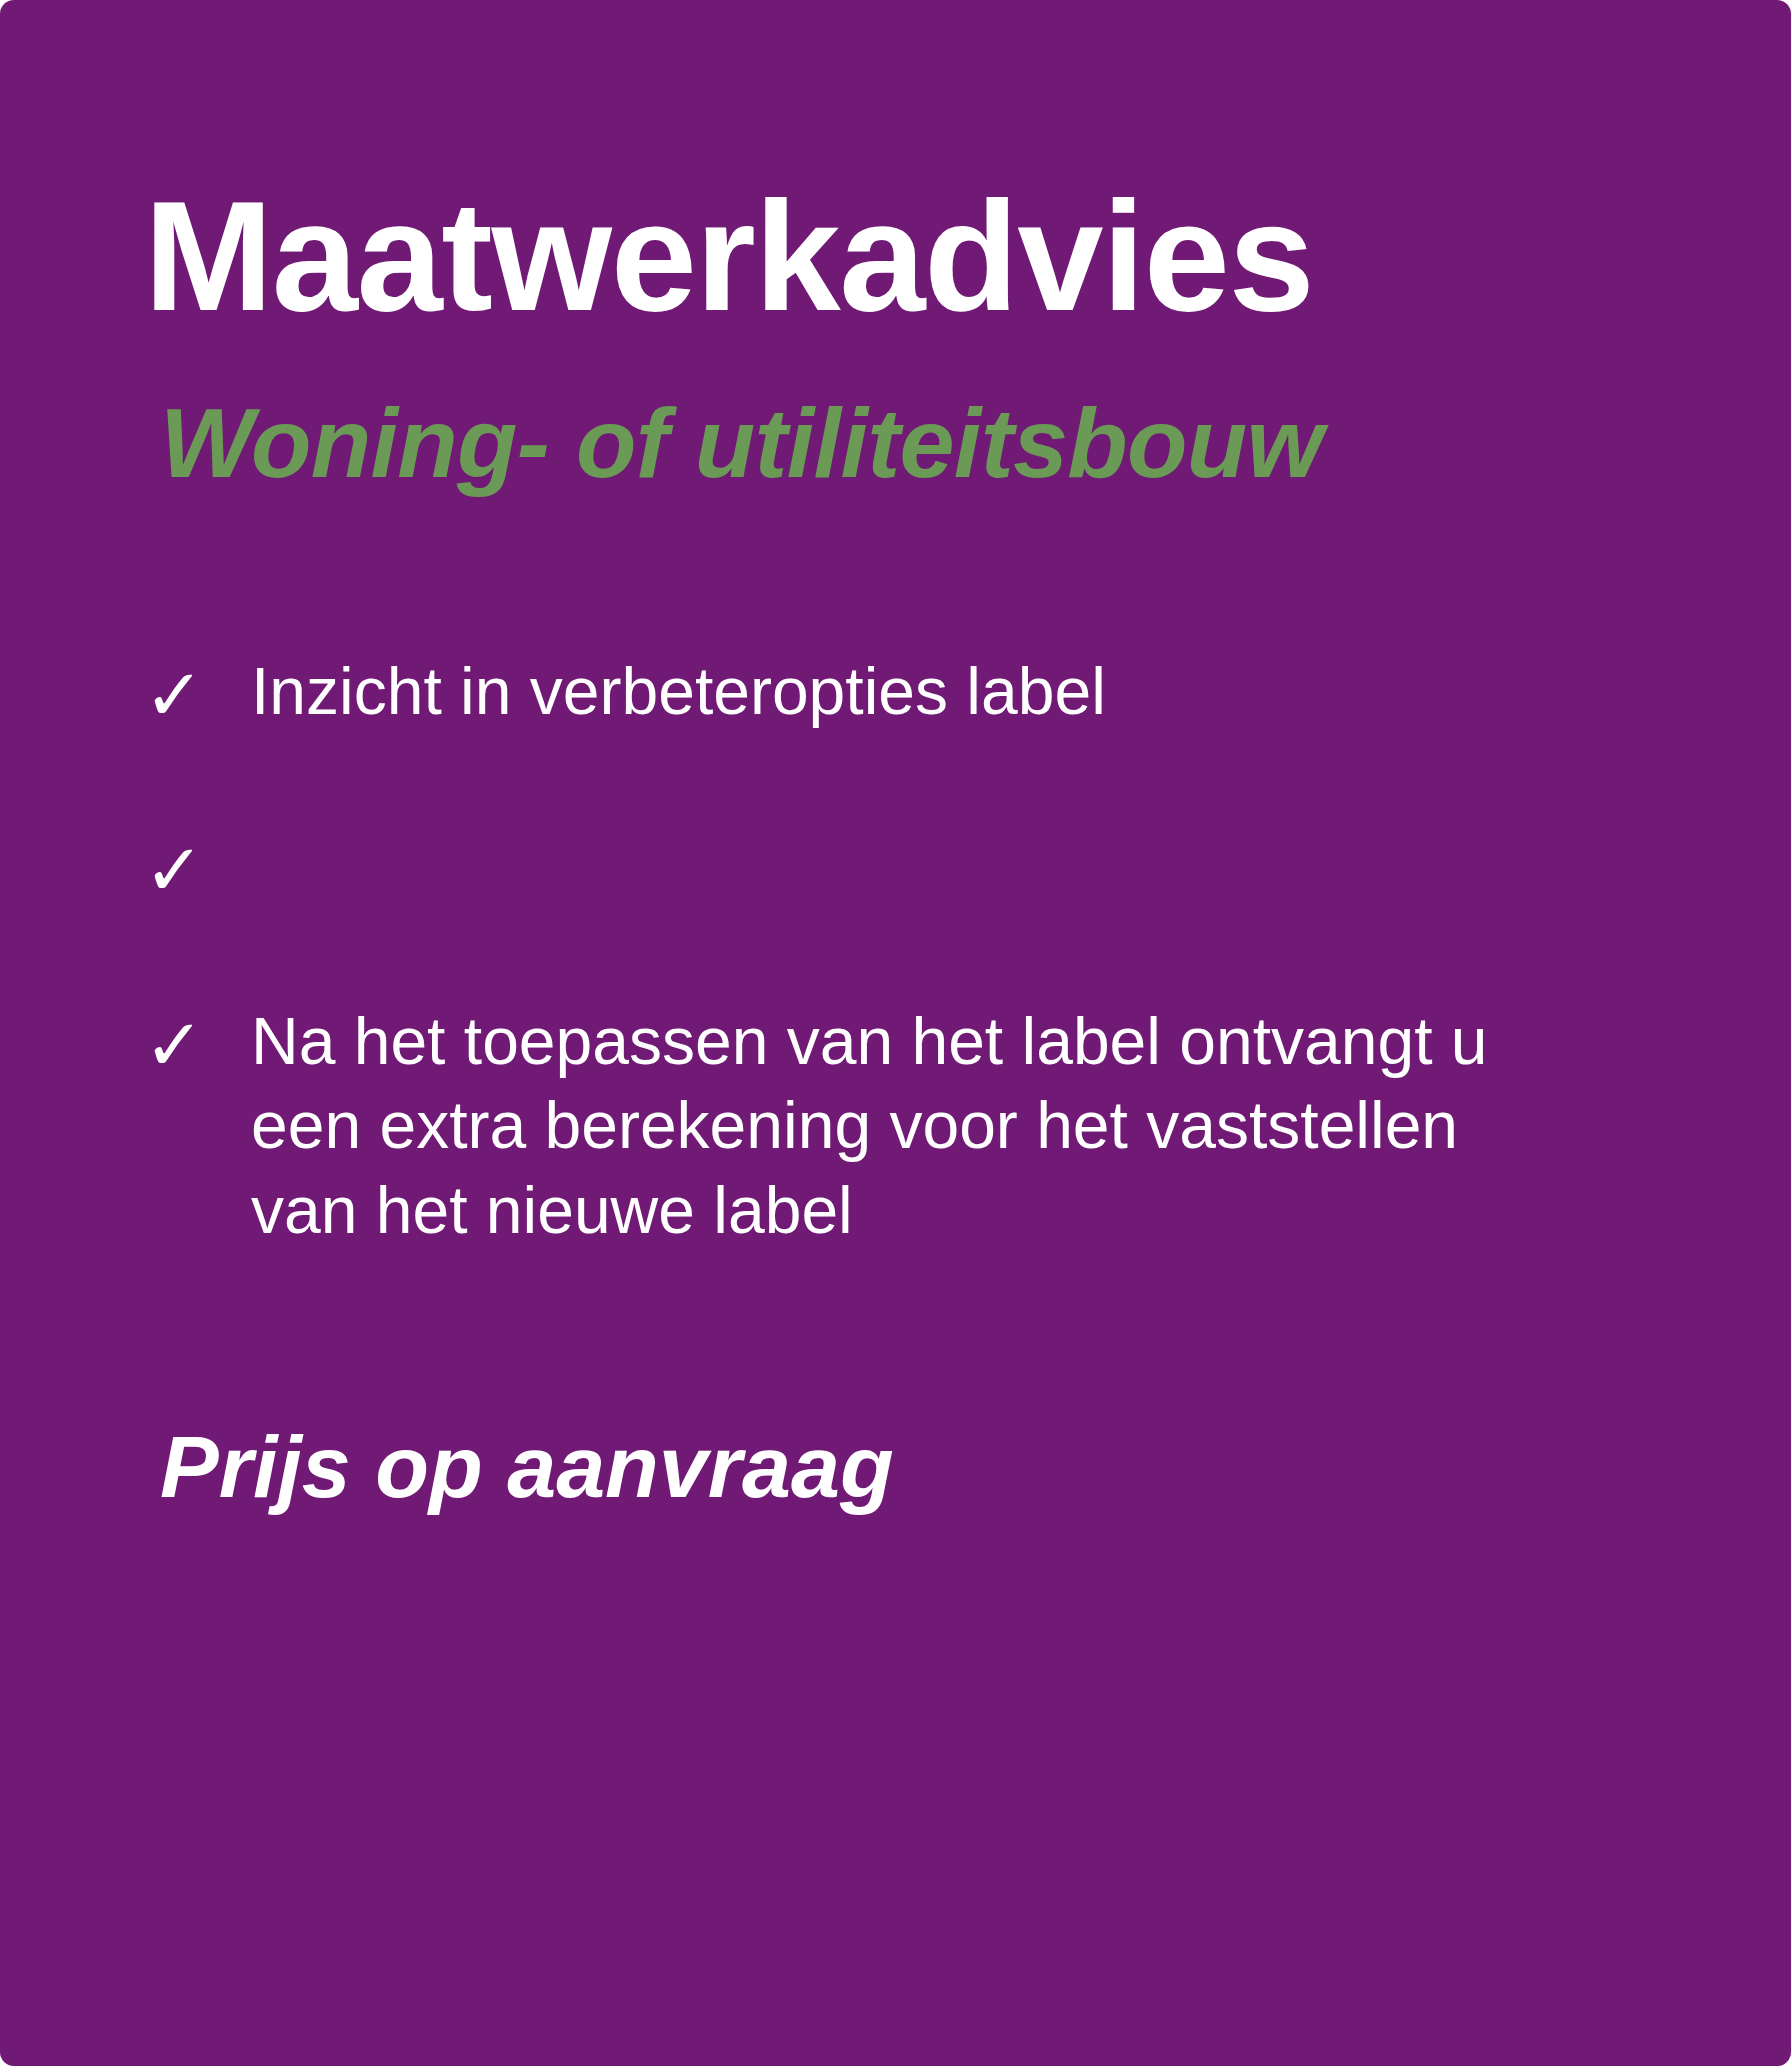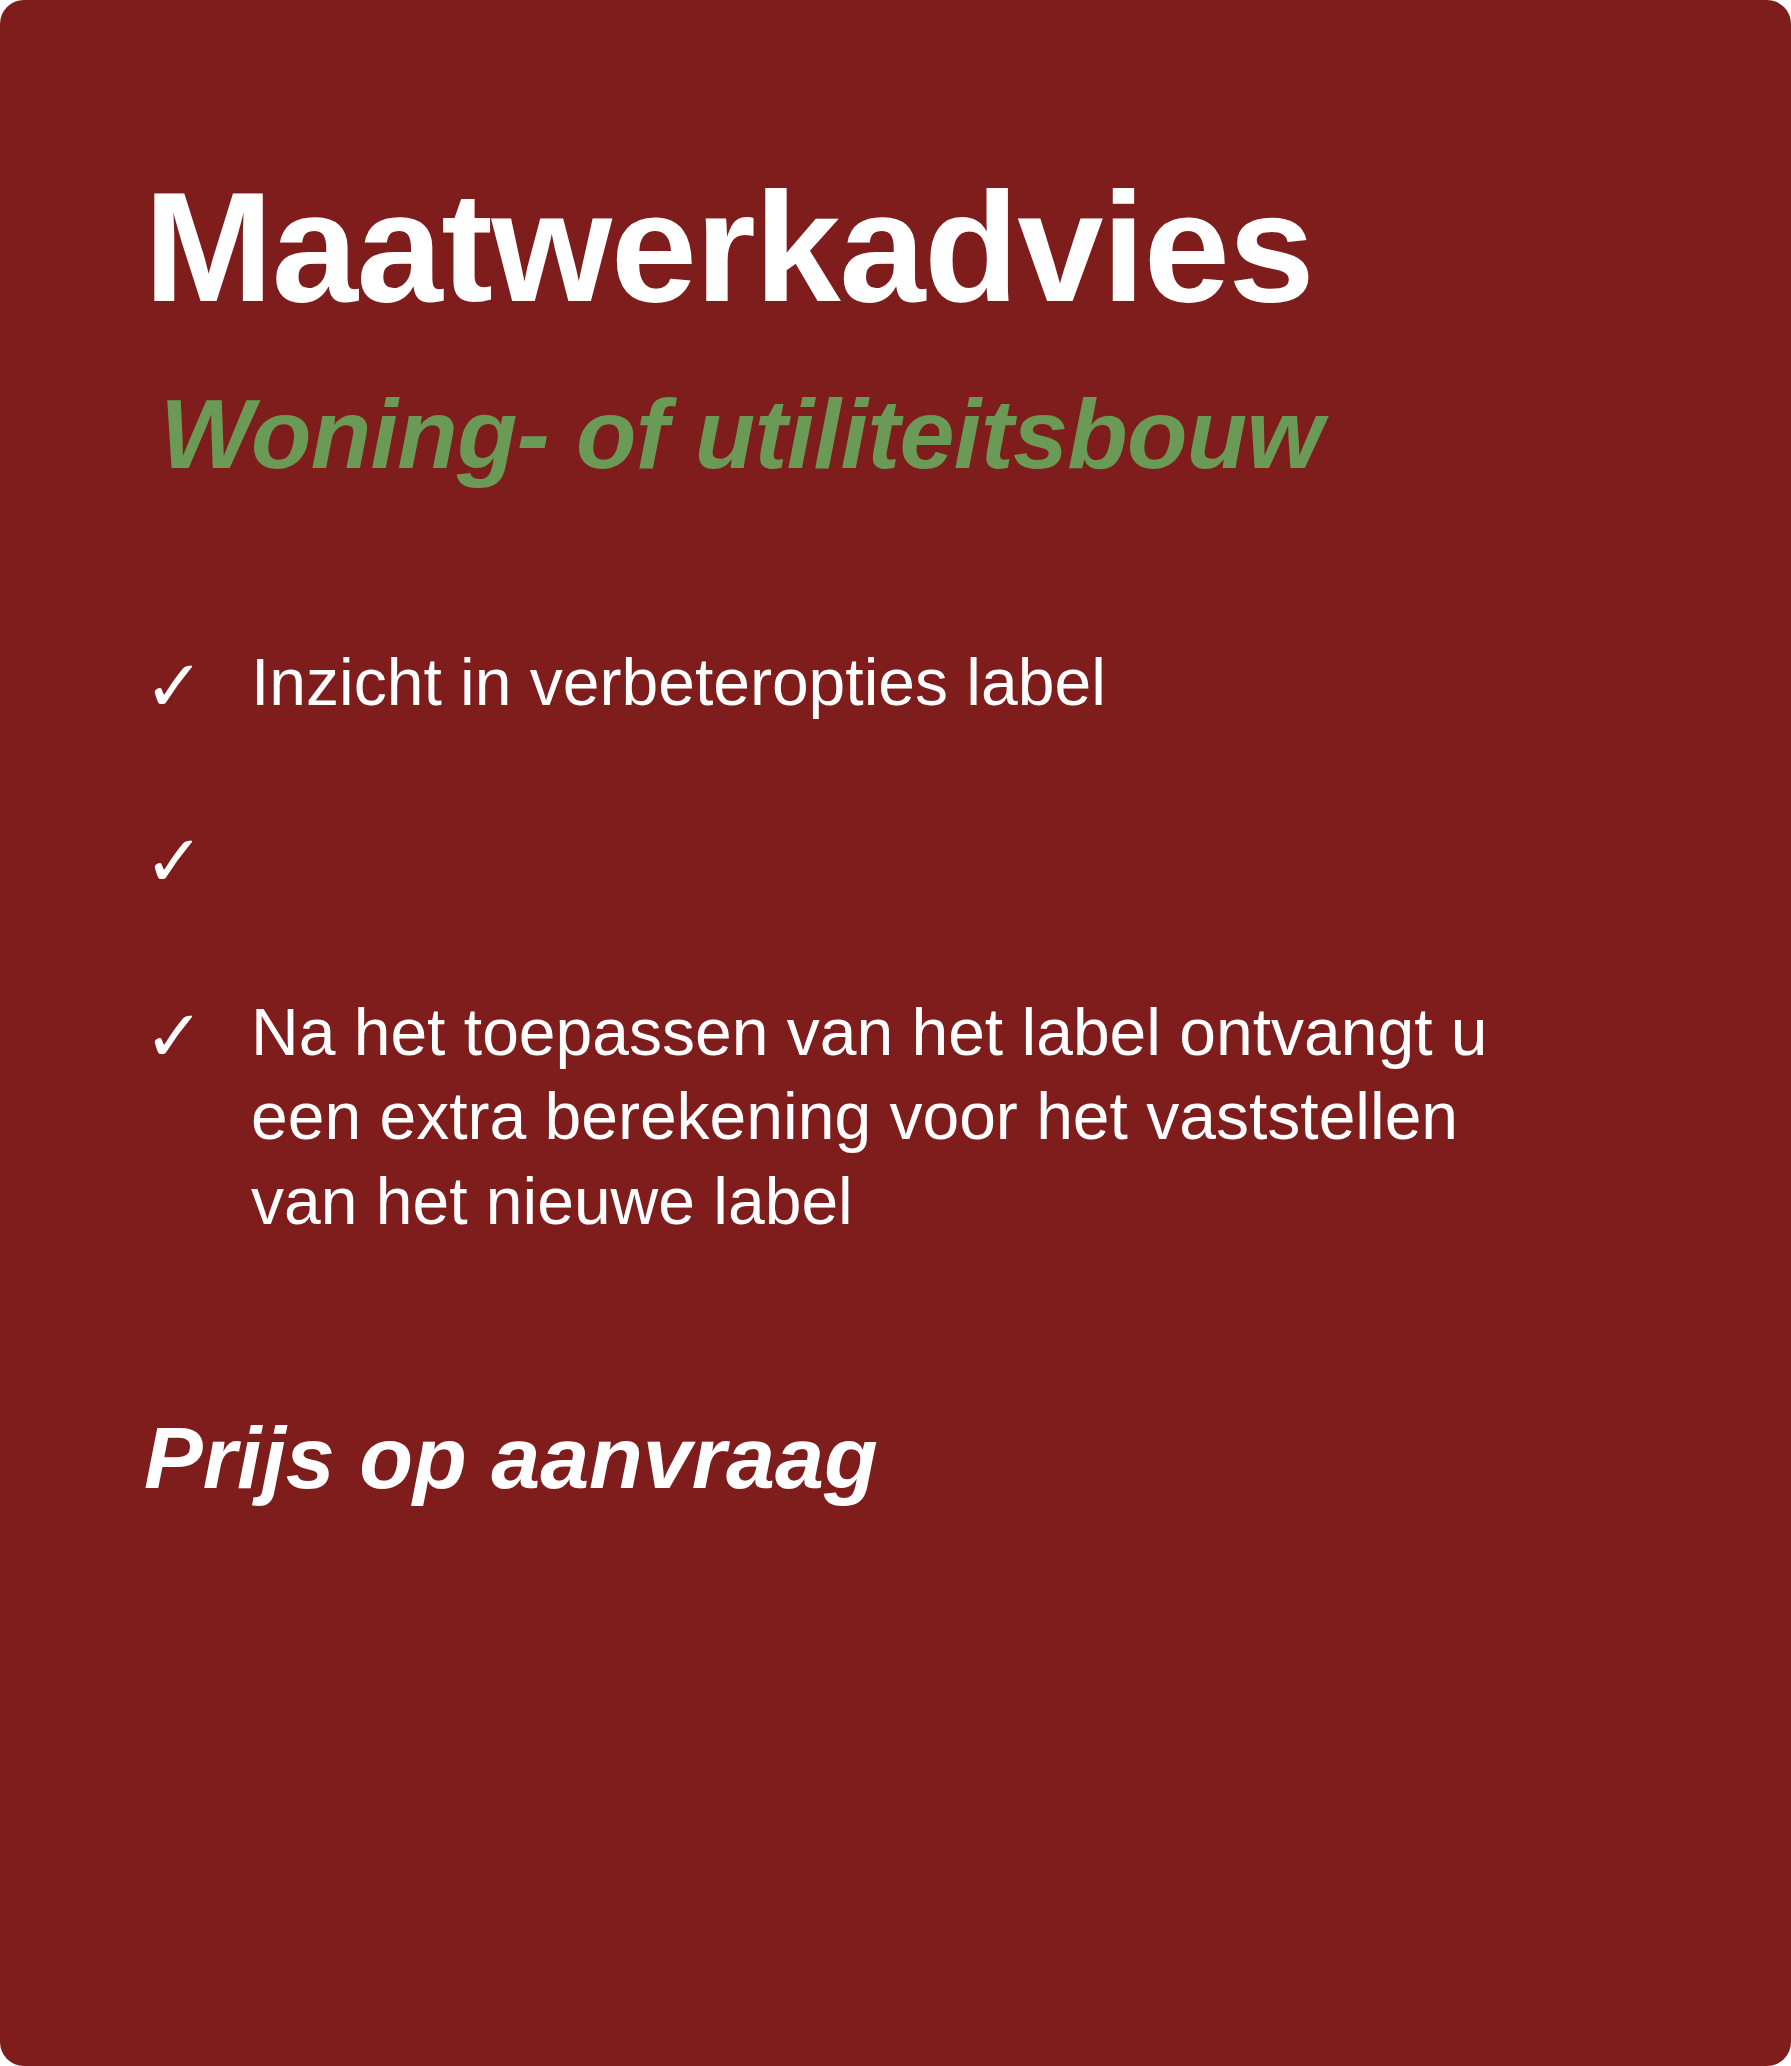--- a/index.html
+++ b/index.html
@@ -14,23 +14,23 @@
     -webkit-font-smoothing: antialiased;
   }
 
   .card {
     position: absolute;
     left: 0px;
     top: 0px;
     width: 1791px;
     height: 2066px;
     box-sizing: border-box;
-    background: #7f1d1d;
-    border-radius: 24px;
-    padding: 0 144px;
+    background: #701a75;
+    border-radius: 14px;
+    padding: 9px 144px;
   }
 
   .card-title {
     margin: 0;
     padding-top: 167px;
     font-size: 155px;
     line-height: 1.05;
     font-weight: 700;
     color: #ffffff;
     letter-spacing: -1.4px;
@@ -72,21 +72,21 @@
   .feature-text {
     flex: 1 1 auto;
     font-size: 66px;
     line-height: 1.28;
     color: #ffffff;
     font-weight: 400;
     max-width: 1321px;
   }
 
   .price {
-    margin: 0;
+    margin: 16px;
     padding-top: 84px;
     font-size: 88px;
     line-height: 1.1;
     font-weight: 700;
     font-style: italic;
     color: #ffffff;
   }
 </style>
 </head>
 <body>

